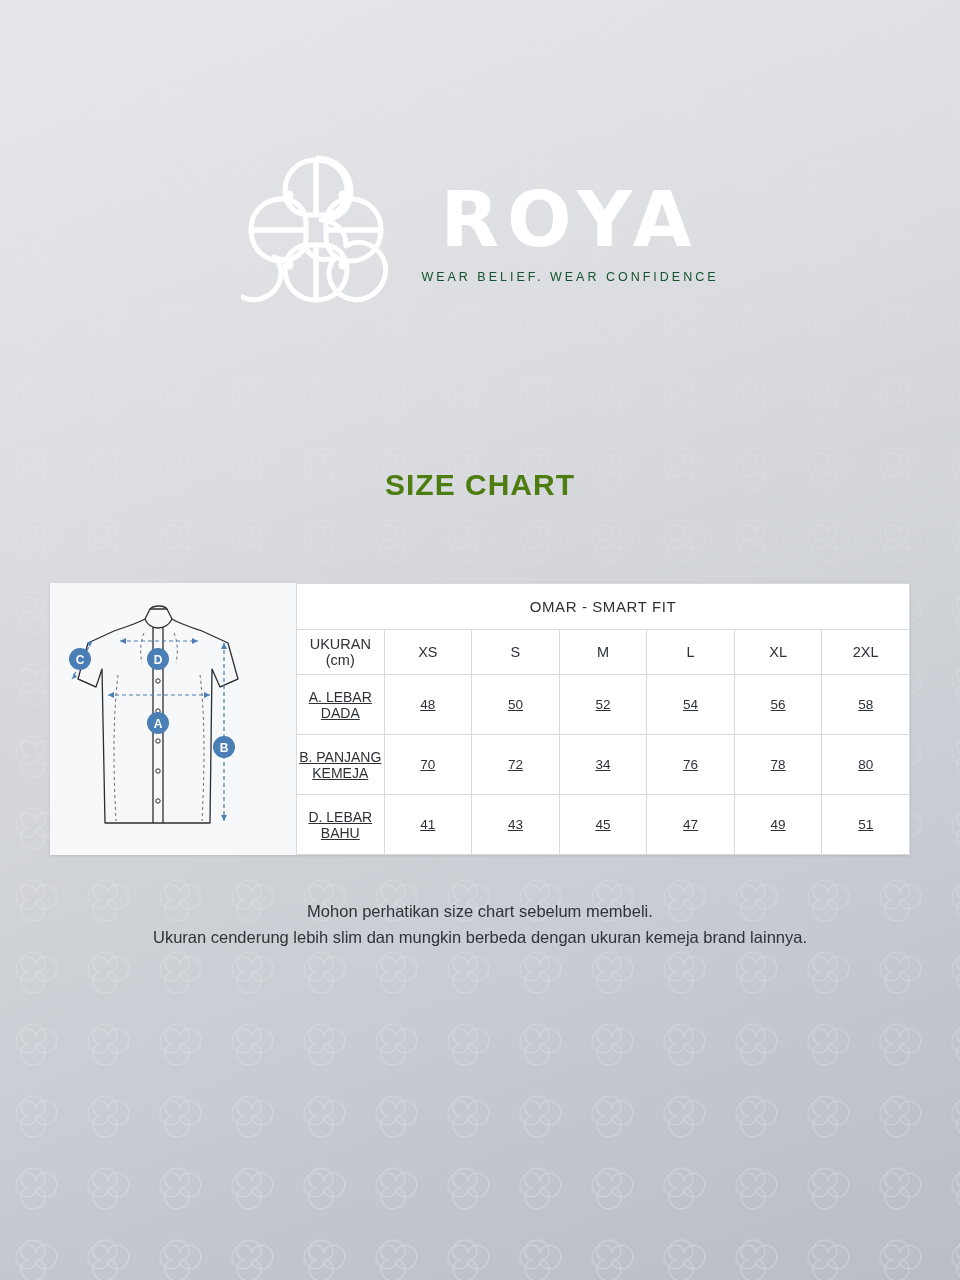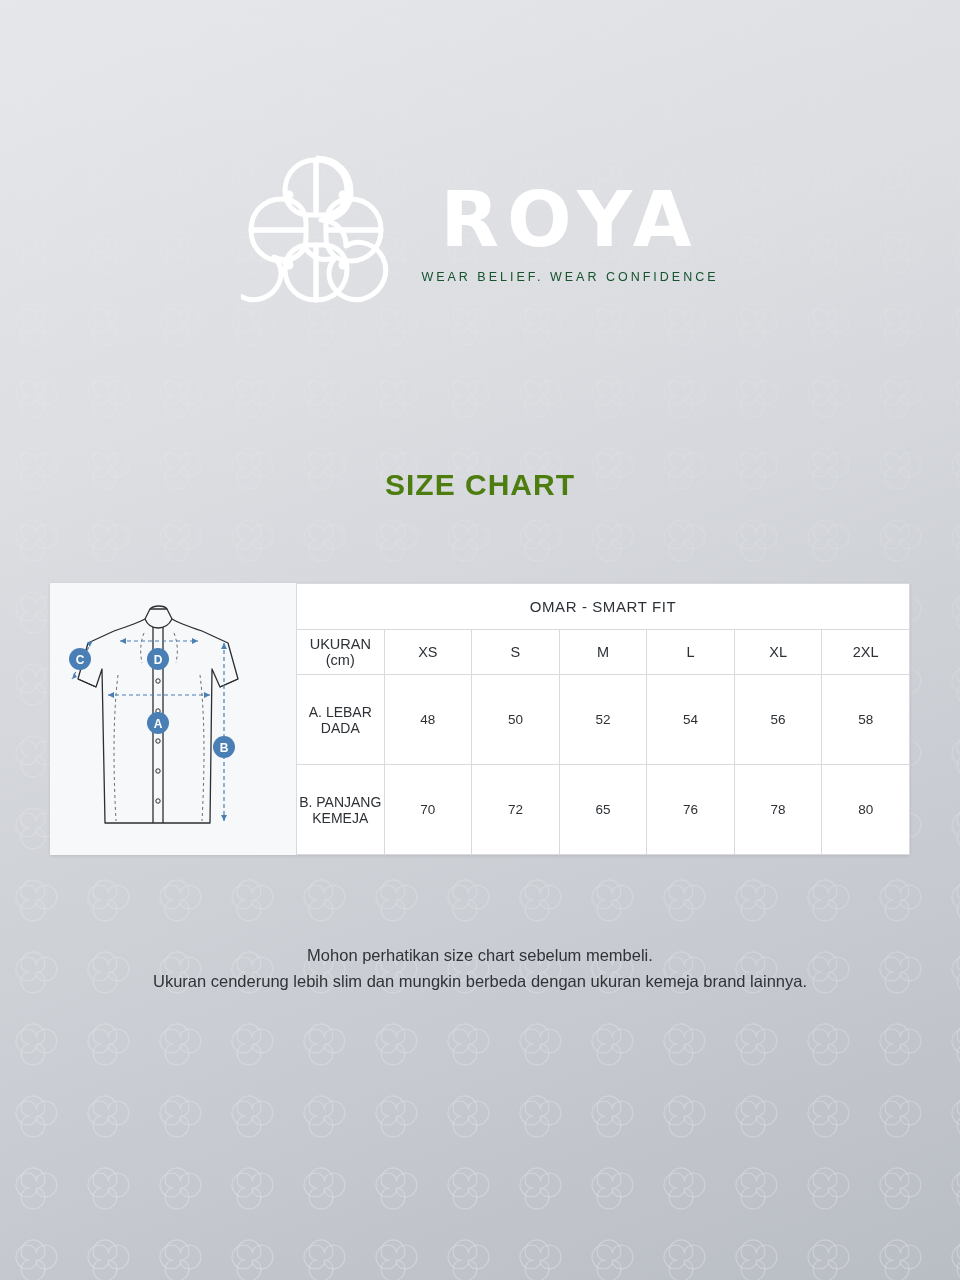--- a/index.html
+++ b/index.html
@@ -118,27 +118,27 @@
     font-weight: 700;
     height: 45px;
     color: #23272b;
   }
   .hdr-row th.label-col { font-size: 14.5px; }
   .label-col {
     width: 200px;
     font-size: 14px;
     color: #2d3136;
   }
-  tbody td { height: 45px; font-size: 13.5px; }
+  tbody td { height: 45px; font-size: 13.5px; text-decoration: underline; }
   tbody td.label-col { font-weight: 400; font-size: 14px; }
 
   
   .footnote {
     position: absolute;
-    top: 942px;
+    top: 898px;
     left: 0;
     width: 960px;
     text-align: center;
     color: #2f3439;
     font-size: 16.5px;
     line-height: 26px;
   }
   .footnote div { white-space: nowrap; }
 </style>
 </head>
@@ -297,24 +297,33 @@
           <td>50</td>
           <td>52</td>
           <td>54</td>
           <td>56</td>
           <td>58</td>
         </tr>
         <tr>
           <td class="label-col">B. PANJANG KEMEJA</td>
           <td>70</td>
           <td>72</td>
-          <td>65</td>
+          <td>34</td>
           <td>76</td>
           <td>78</td>
           <td>80</td>
+        </tr>
+        <tr>
+          <td class="label-col">D. LEBAR BAHU</td>
+          <td>41</td>
+          <td>43</td>
+          <td>45</td>
+          <td>47</td>
+          <td>49</td>
+          <td>51</td>
         </tr>
       </tbody>
     </table>
   </div>
 </div>
 
 <div class="footnote">
   <div>Mohon perhatikan size chart sebelum membeli.</div>
   <div>Ukuran cenderung lebih slim dan mungkin berbeda dengan ukuran kemeja brand lainnya.</div>
 </div>

